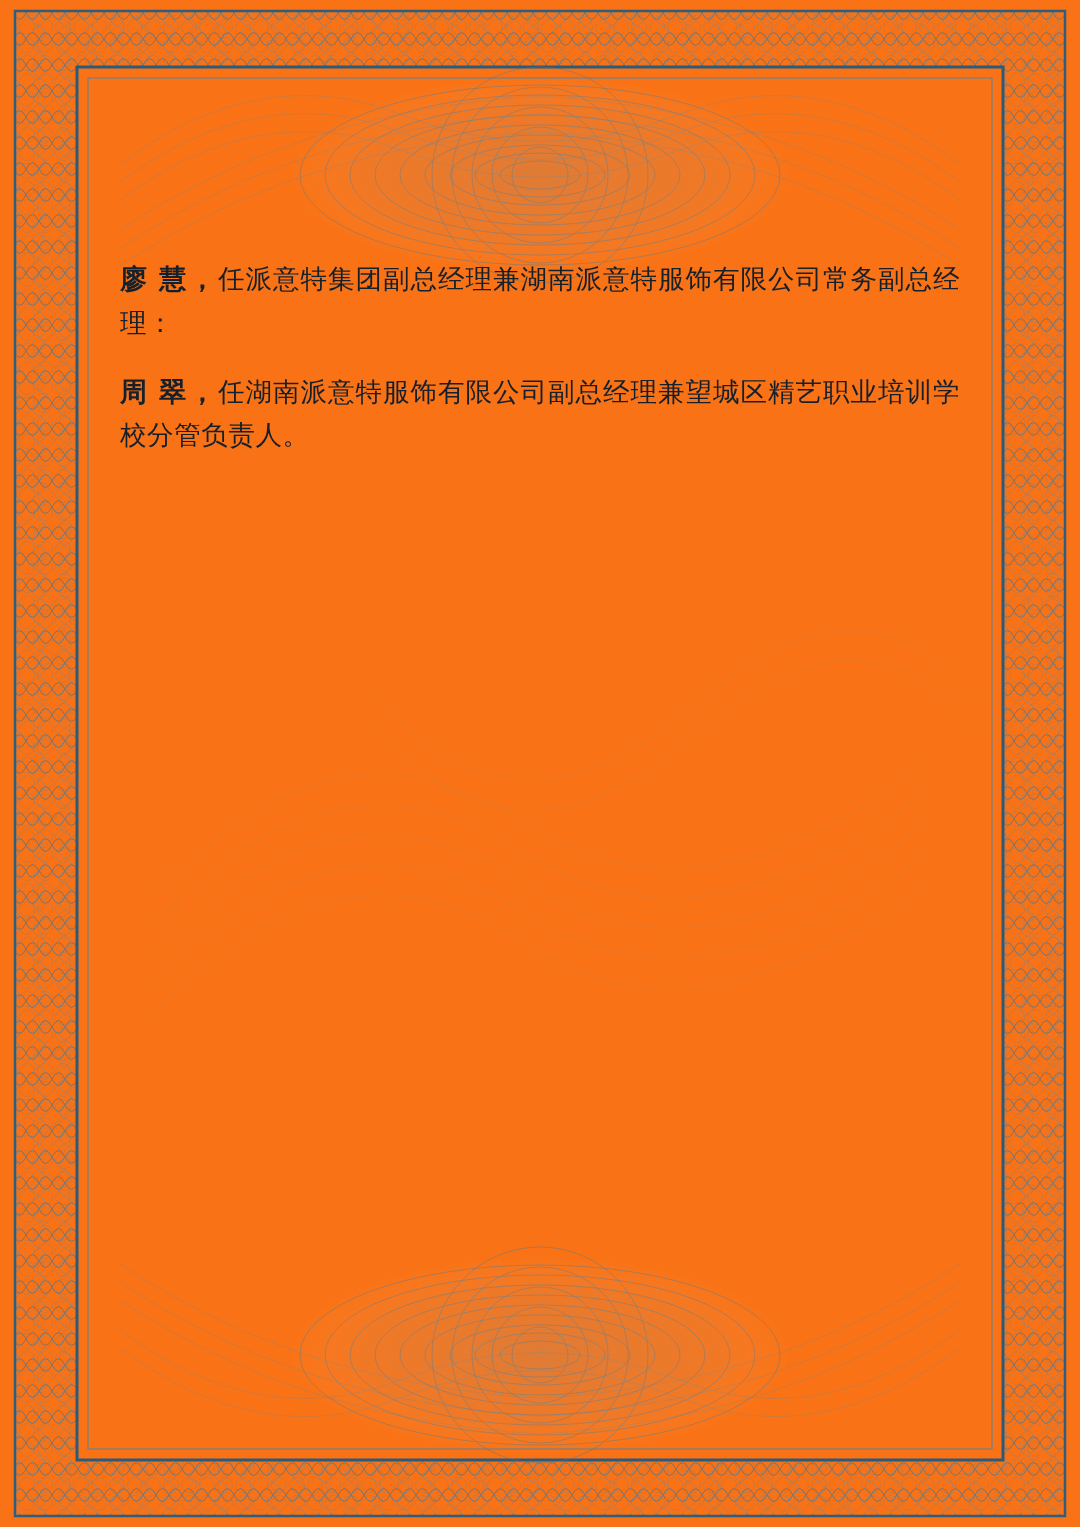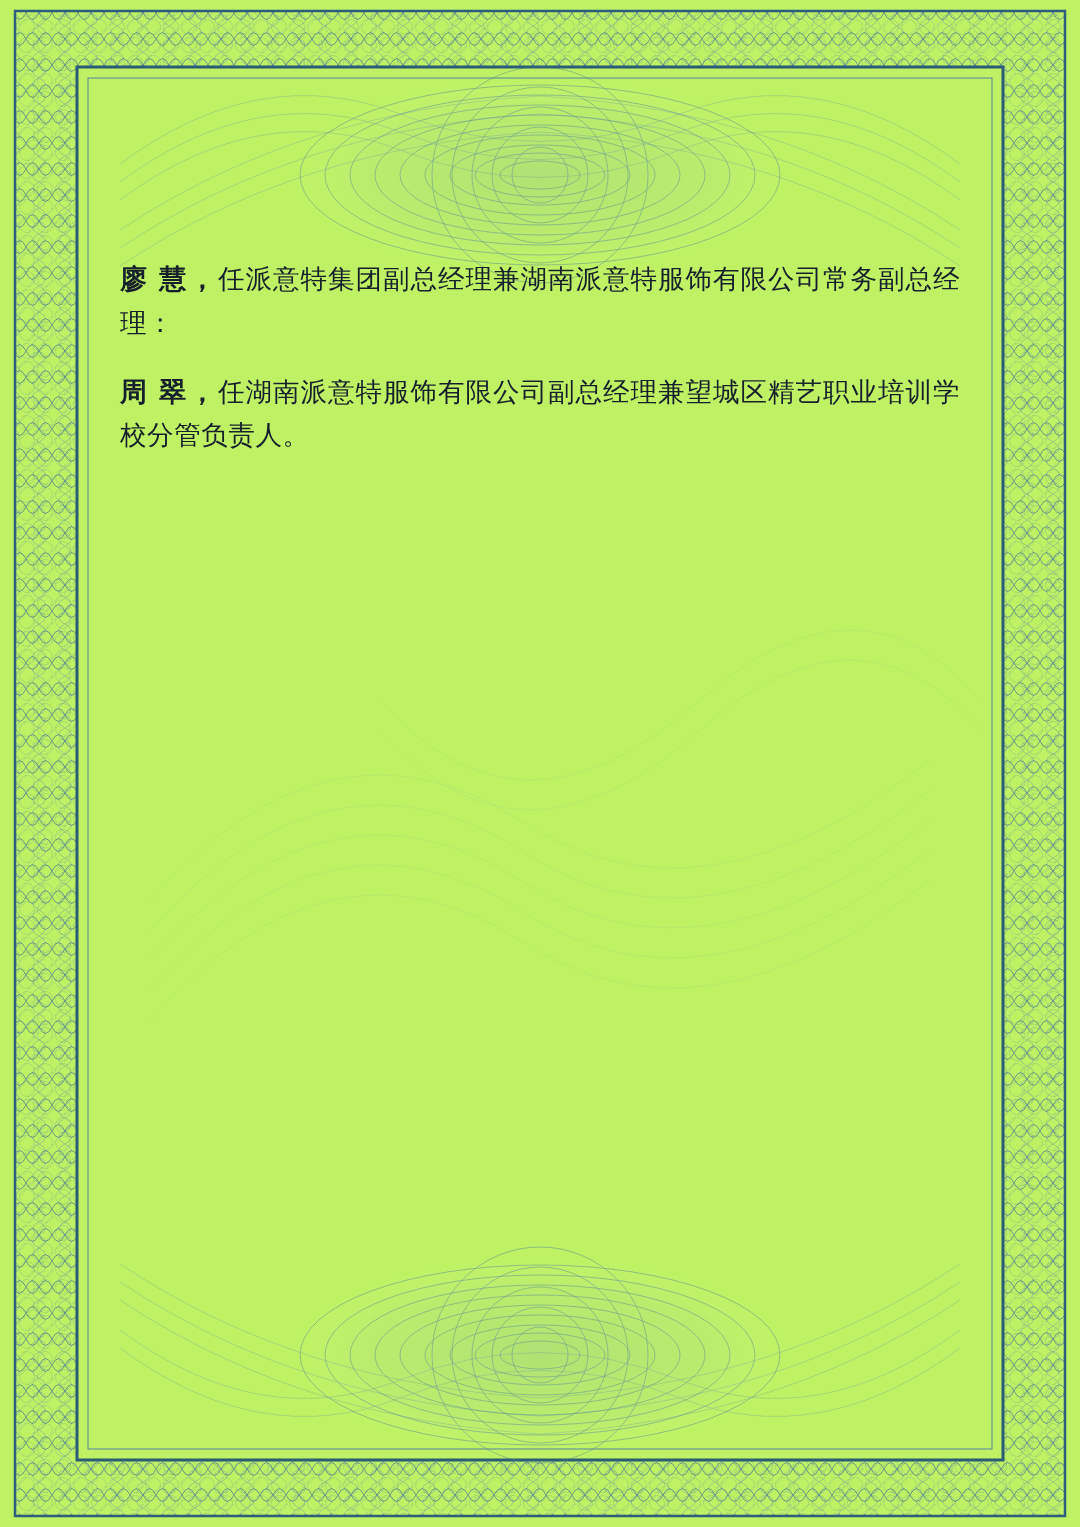--- a/index.html
+++ b/index.html
@@ -11,21 +11,21 @@
     width: 1080px;
     height: 1527px;
     font-family: "Liberation Sans", sans-serif;
     position: relative;
     overflow: hidden;
   }
 
   .certificate {
     position: absolute;
     inset: 0;
-    background: #bef264;
+    background: #f97316;
   }
 
   .svg-layer {
     position: absolute;
     inset: 0;
     width: 1080px;
     height: 1527px;
     pointer-events: none;
   }
 

